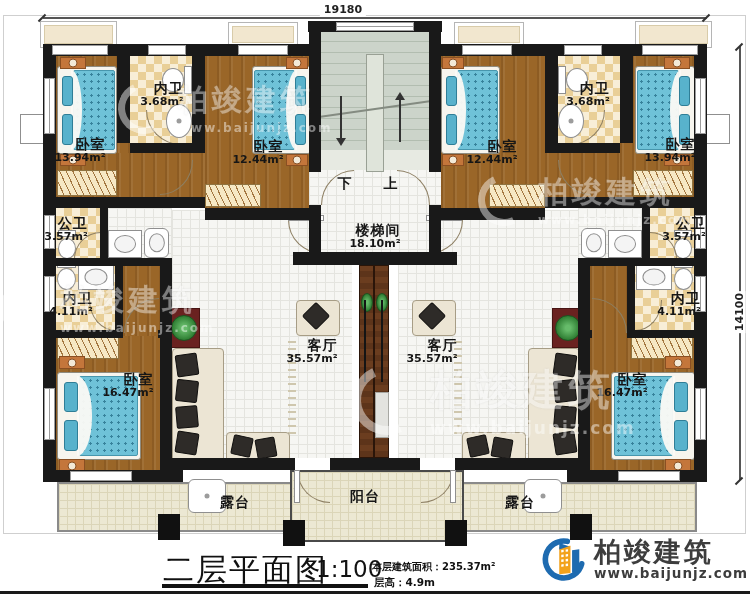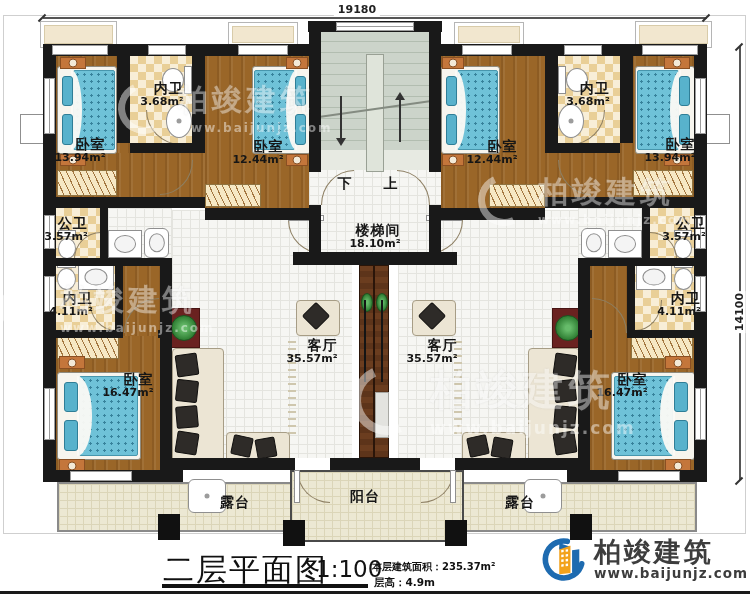--- a/index.html
+++ b/index.html
@@ -389,21 +389,21 @@
   <div class="rl" style="left:345px;top:184px">
       <div class="nm">下</div>
     </div>
   <div class="rl" style="left:391px;top:184px">
       <div class="nm">上</div>
     </div>
 
   <div class="dl" style="left:43px;top:17px;width:664px;height:2px"></div>
   <div class="tick" style="left:41px;top:13px"></div>
   <div class="tick" style="left:705px;top:13px"></div>
-  <div class="dim" style="left:357px;top:3px;transform:translateX(-50%)">19180</div>
+  <div class="dim" style="left:343px;top:3px;transform:translateX(-50%)">19180</div>
   <div class="dl" style="left:739px;top:46px;width:2px;height:434px"></div>
   <div class="tick" style="left:738px;top:42px"></div>
   <div class="tick" style="left:738px;top:476px"></div>
   <div class="dim" style="left:739px;top:312px;transform:translate(-50%,-50%) rotate(-90deg);padding:0 2px">14100</div>
 
   <div class="wm" style="left:118px;top:80px">
     <div class="cres"></div>
     <div>
         <div class="nm">柏竣建筑</div>
         <div class="url">www.baijunjz.com</div>

